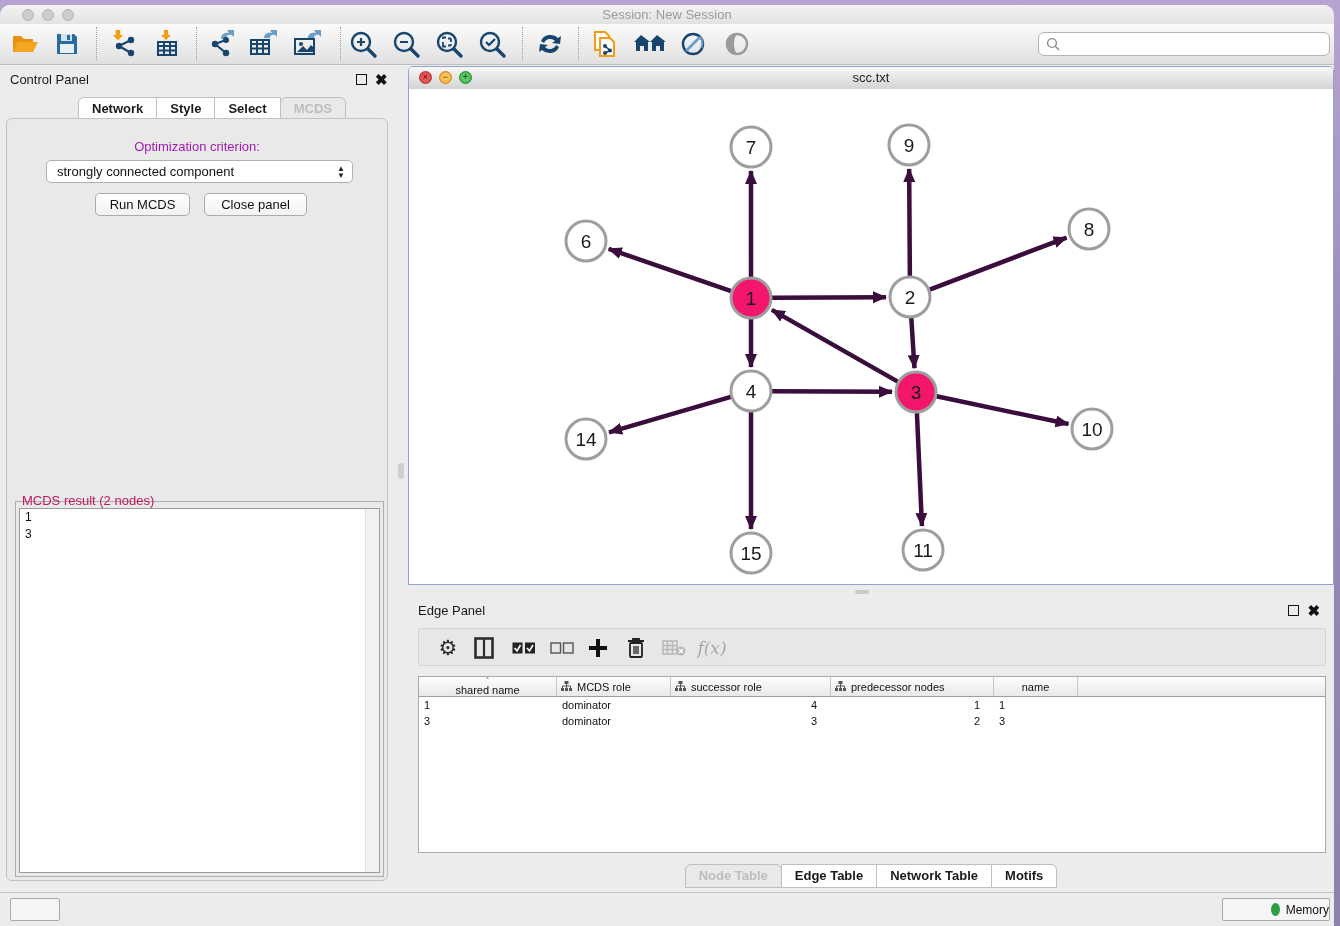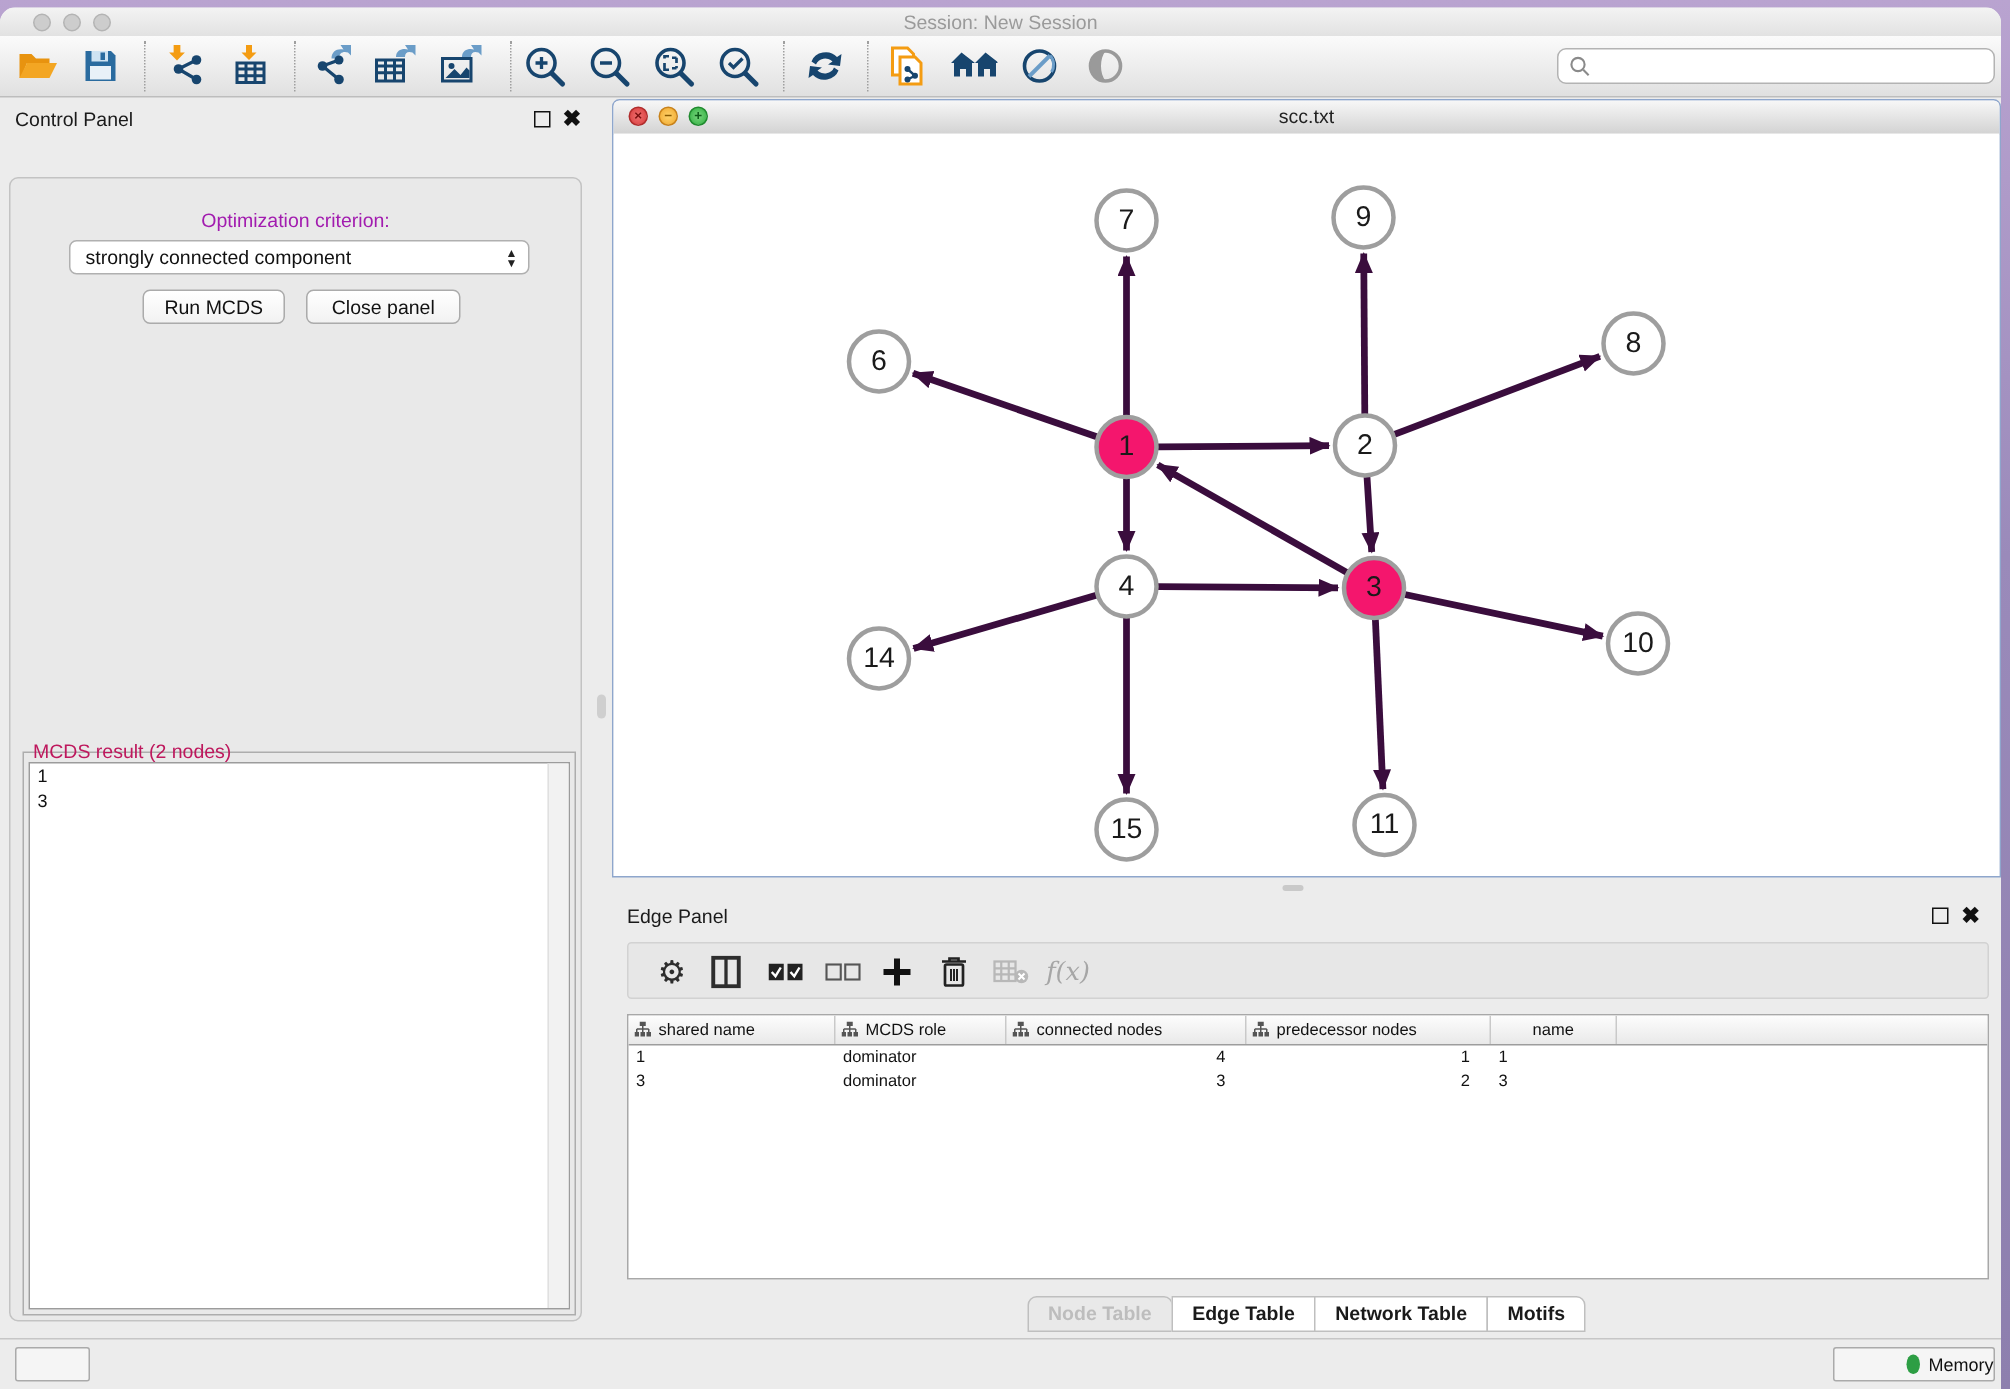--- a/index.html
+++ b/index.html
@@ -256,20 +256,26 @@
         </svg>
       <input type="text" placeholder="" style="">
     </div>
   </div>
 
   <div class="cp-title">Control Panel</div>
   <div class="panel-btns" style="top:69px;left:356px">
     <span class="float-ic"></span>
     <span class="close-ic">✖</span>
   </div>
+  <div class="tabstrip" style="top:92px;left:78px" id="cp-tabs">
+      <span class="tab">Network</span>
+      <span class="tab">Style</span>
+      <span class="tab">Select</span>
+      <span class="tab selected">MCDS</span>
+    </div>
 
   <div class="cp-content">
     <div class="opt-label">Optimization criterion:</div>
     <div class="dropdown">
       <span>strongly connected component</span>
       <span class="dd-arrows">▲<span style="height:2px"></span>▼</span>
     </div>
     <div class="btn" style="top:74px;left:88px;width:95px">Run MCDS</div>
     <div class="btn" style="top:74px;left:197px;width:103px">Close panel</div>
 
@@ -397,21 +403,21 @@
             <path d="M17 10l4 4M21 10l-4 4" stroke="#fff" stroke-width="1.4"></path>
           </svg>
       </span>
       <span class="tp-ic" style="left:278px">
           <span class="fx-label">f(x)</span>
         </span>
     </div>
 
     <div class="datatable">
       <div class="thead" id="table-head">
-          <div class="th" style="width: 138px;">
+          <div class="th" style="width: 138px; flex-direction: column;">
             <svg width="11" height="11" viewBox="0 0 11 11">
               <g fill="#555">
                 <rect x="3.5" y="0" width="4" height="3"></rect>
                 <path d="M5.5 3v2M1.5 5h8M1.5 5v2M5.5 5v2M9.5 5v2" stroke="#555" stroke-width="1" fill="none"></path>
                 <rect x="0" y="7" width="3" height="3"></rect>
                 <rect x="4" y="7" width="3" height="3"></rect>
                 <rect x="8" y="7" width="3" height="3"></rect>
               </g>
             </svg>
             <span>shared name</span>
@@ -431,21 +437,21 @@
           <div class="th" style="width: 160px;">
             <svg width="11" height="11" viewBox="0 0 11 11">
               <g fill="#555">
                 <rect x="3.5" y="0" width="4" height="3"></rect>
                 <path d="M5.5 3v2M1.5 5h8M1.5 5v2M5.5 5v2M9.5 5v2" stroke="#555" stroke-width="1" fill="none"></path>
                 <rect x="0" y="7" width="3" height="3"></rect>
                 <rect x="4" y="7" width="3" height="3"></rect>
                 <rect x="8" y="7" width="3" height="3"></rect>
               </g>
             </svg>
-            <span>connected nodes</span>
+            <span>successor role</span>
           </div>
           <div class="th" style="width: 163px;">
             <svg width="11" height="11" viewBox="0 0 11 11">
               <g fill="#555">
                 <rect x="3.5" y="0" width="4" height="3"></rect>
                 <path d="M5.5 3v2M1.5 5h8M1.5 5v2M5.5 5v2M9.5 5v2" stroke="#555" stroke-width="1" fill="none"></path>
                 <rect x="0" y="7" width="3" height="3"></rect>
                 <rect x="4" y="7" width="3" height="3"></rect>
                 <rect x="8" y="7" width="3" height="3"></rect>
               </g>

